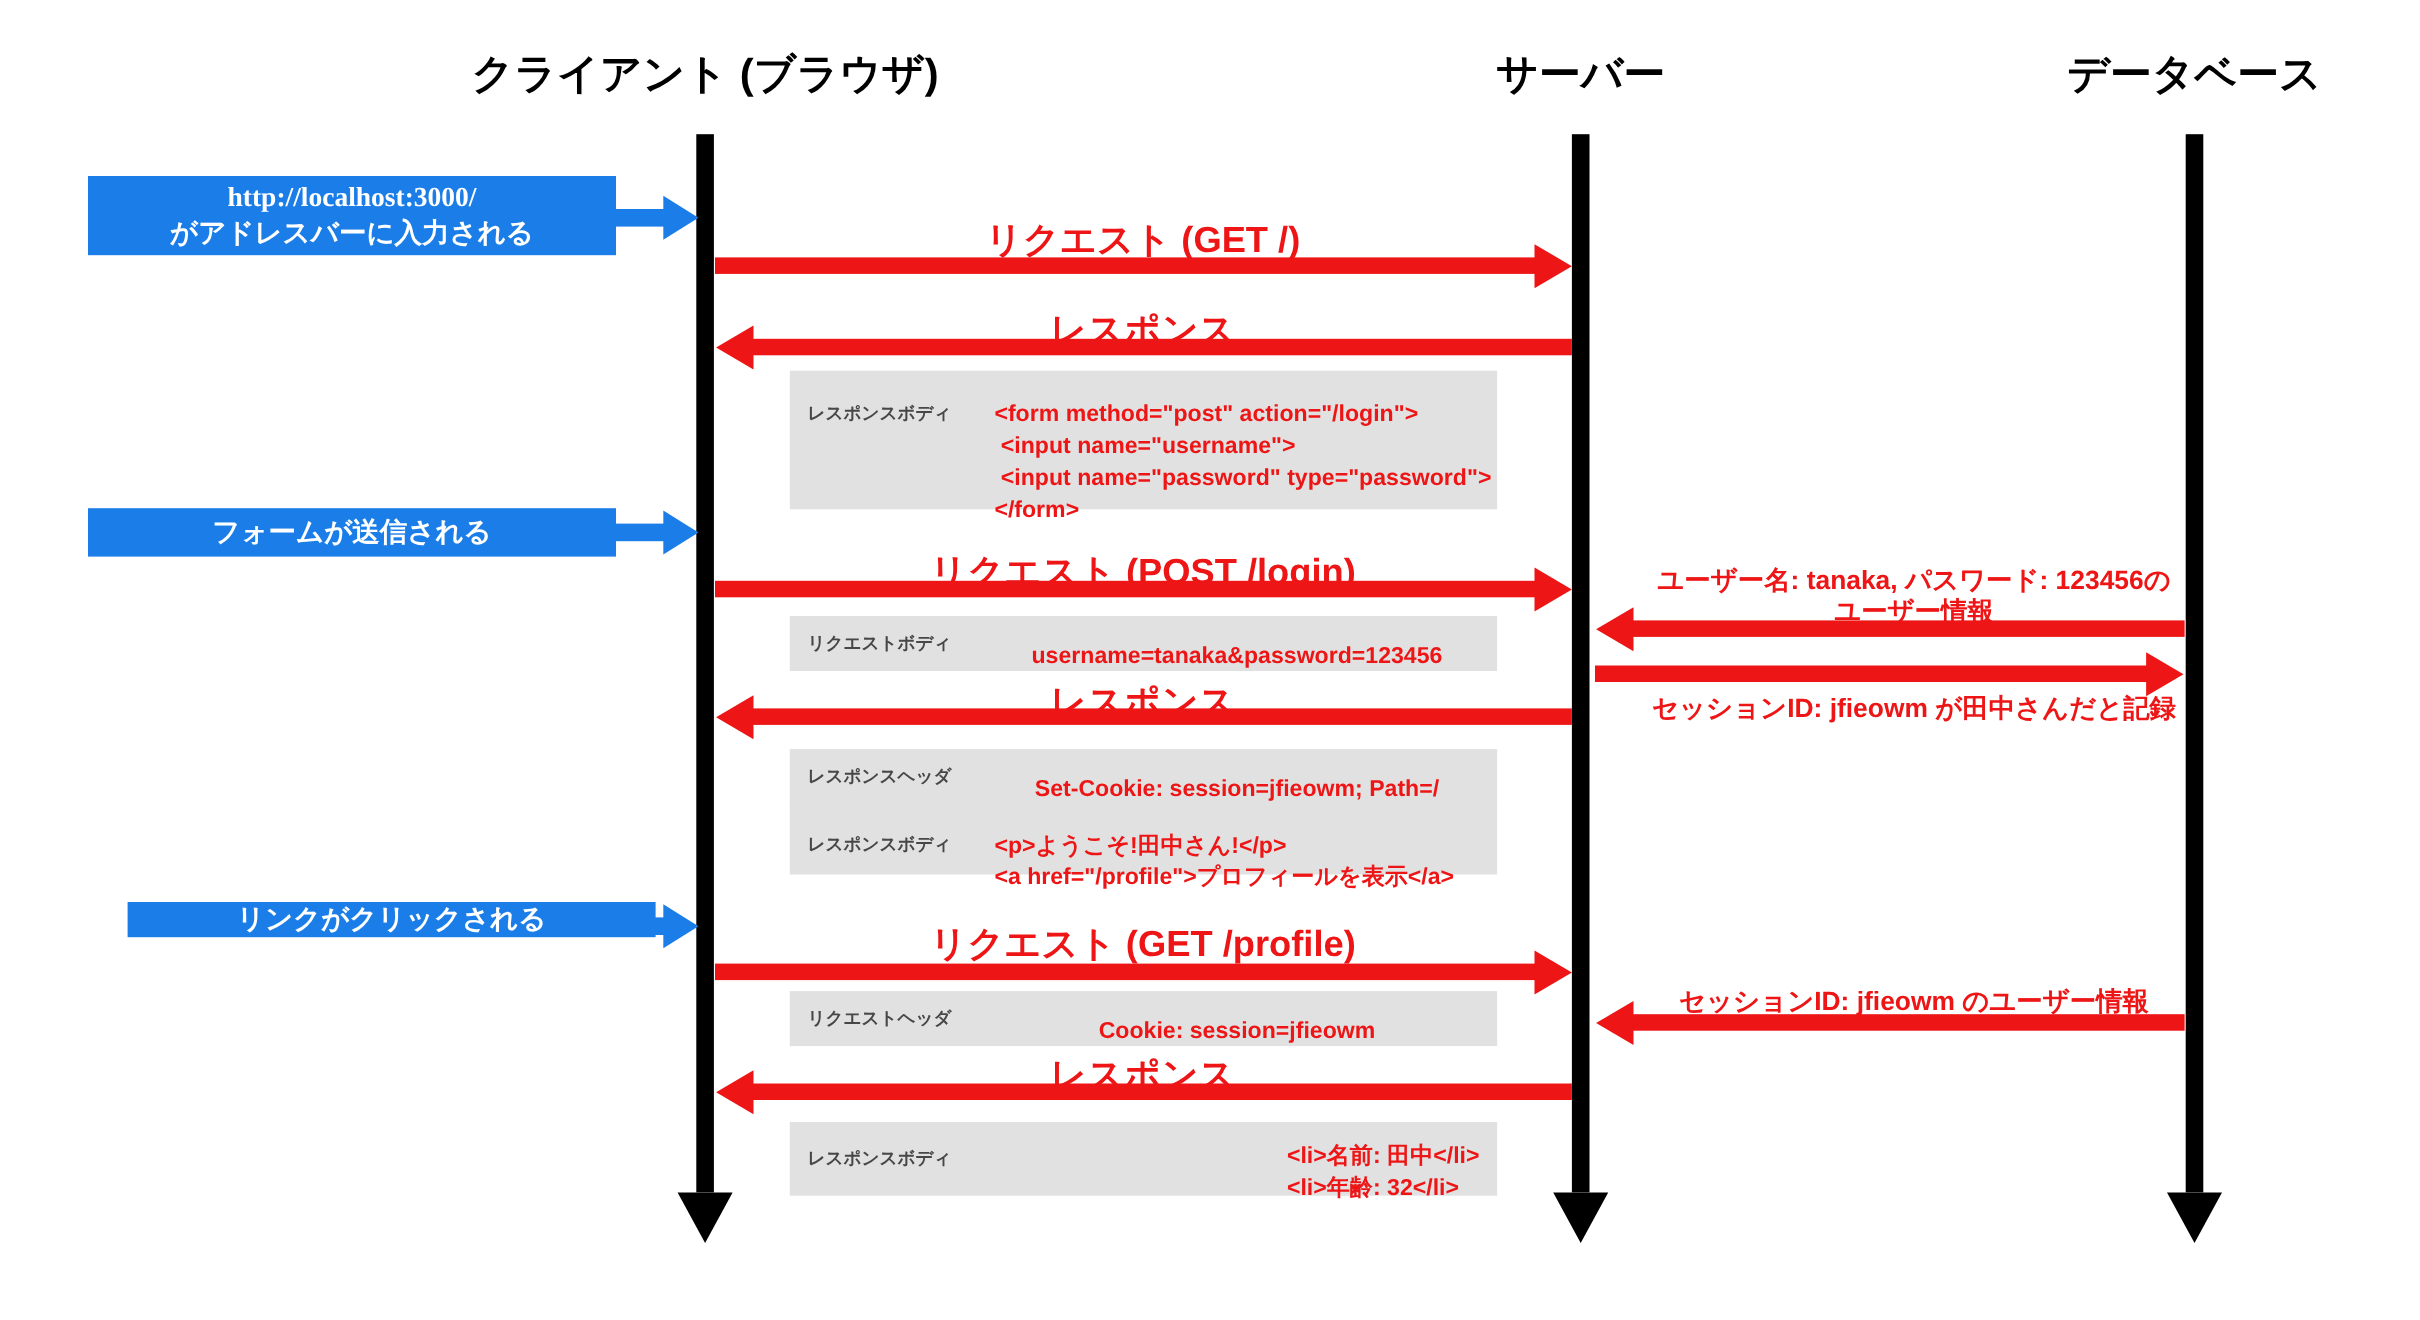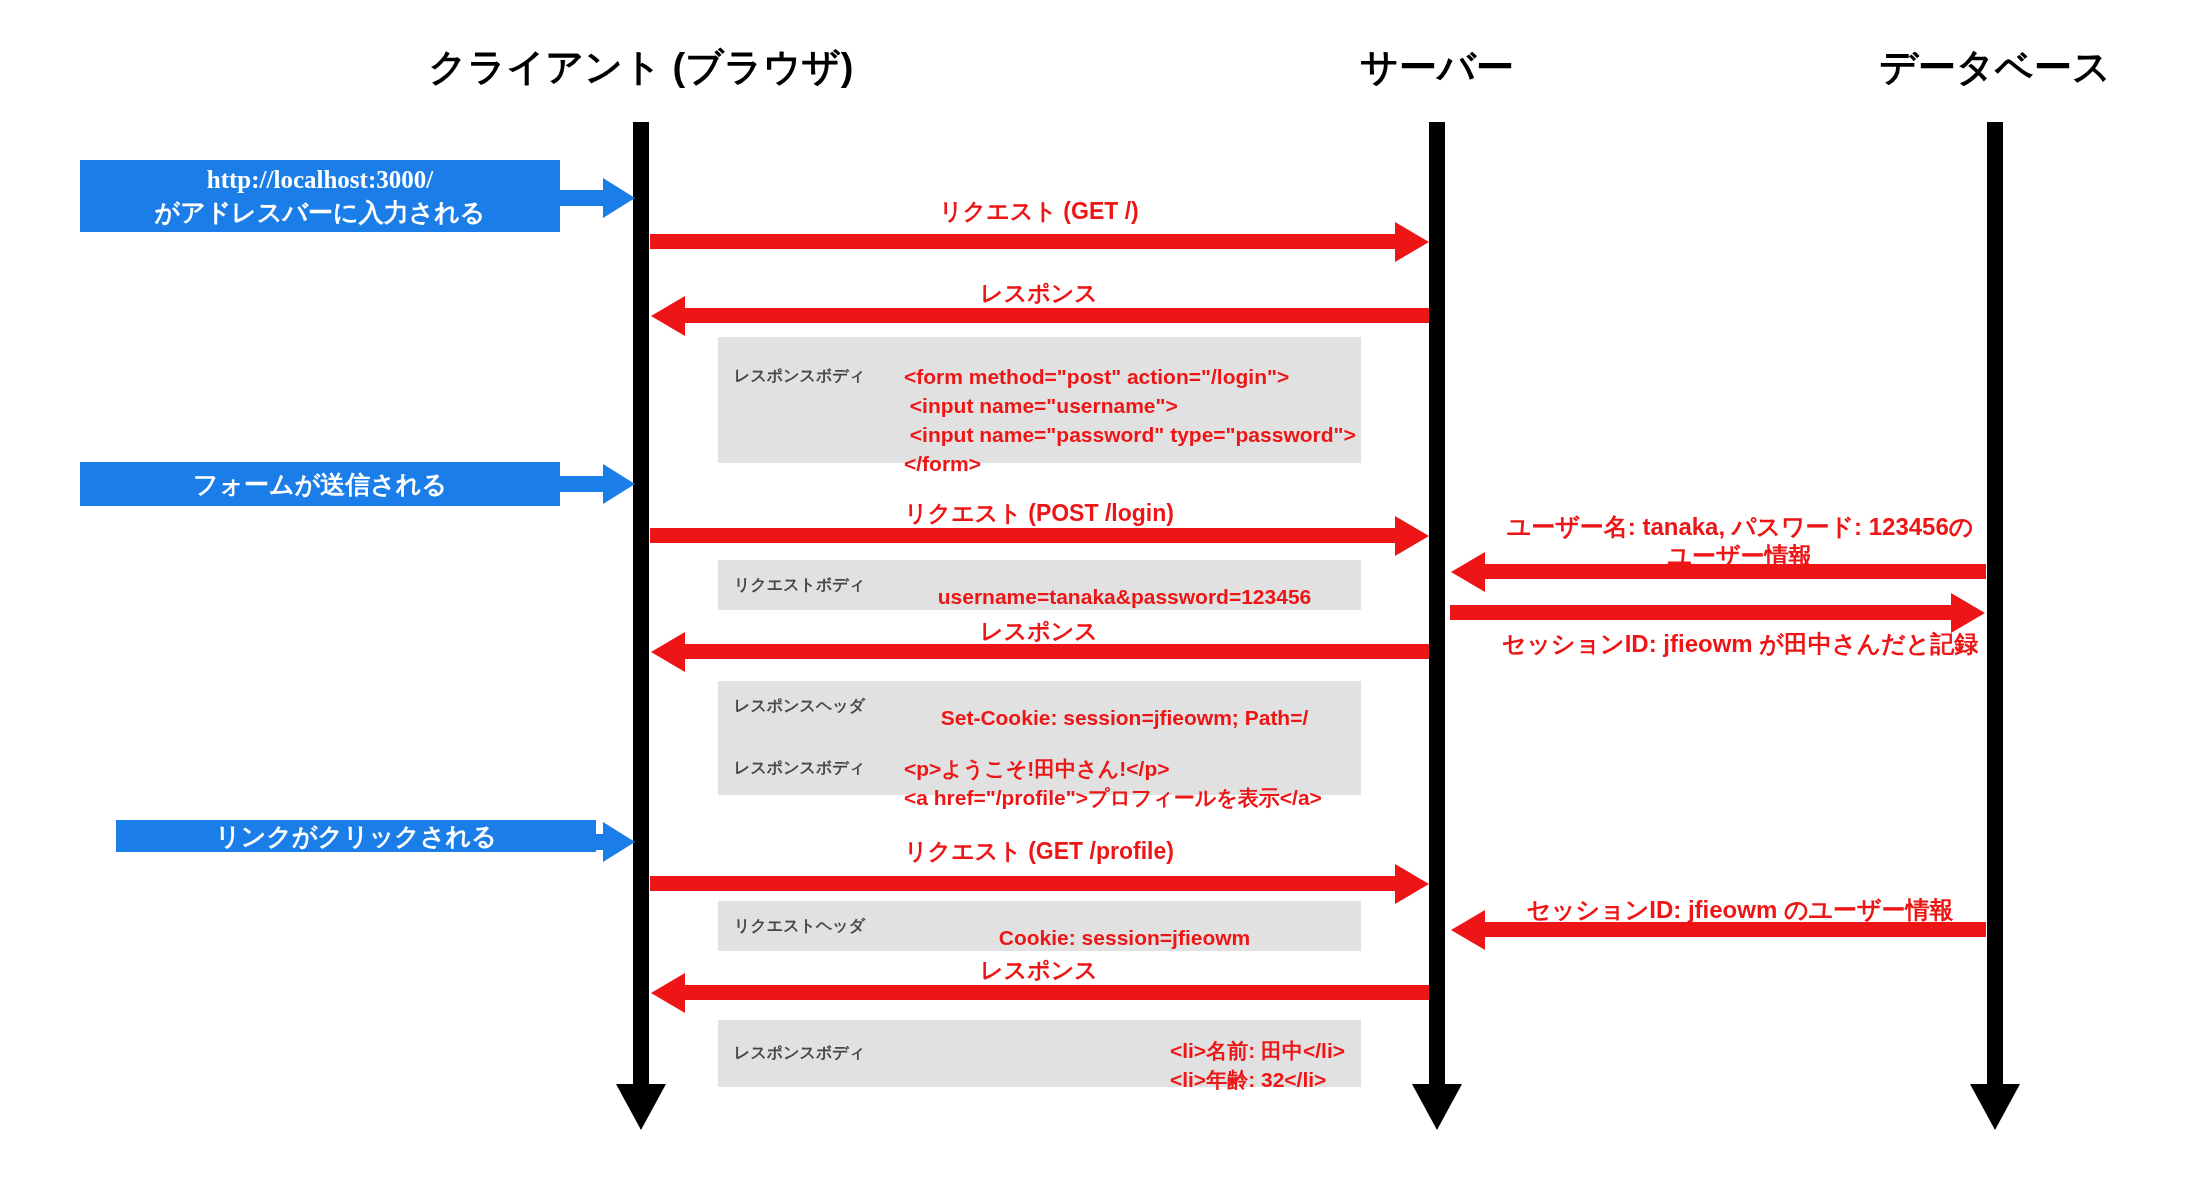--- a/index.html
+++ b/index.html
@@ -13,21 +13,21 @@
 
   .event-box{position:absolute;left:80px;width:480px;background:var(--blue,#1B7EE8);color:#fff;font-weight:700;font-size:25px;line-height:33px;display:flex;flex-direction:column;justify-content:center;align-items:center;text-align:center;}
 
   .arrow{position:absolute;height:15px;background:var(--red,#ED1515);}
   .arrow.right::after{content:"";position:absolute;right:-33px;top:50%;transform:translateY(-50%);width:0;height:0;border-top:20px solid transparent;border-bottom:20px solid transparent;border-left:34px solid var(--red,#ED1515);}
   .arrow.left::before{content:"";position:absolute;left:-33px;top:50%;transform:translateY(-50%);width:0;height:0;border-top:20px solid transparent;border-bottom:20px solid transparent;border-right:34px solid var(--red,#ED1515);}
 
   .barrow{position:absolute;height:16px;background:var(--blue,#1B7EE8);}
   .barrow::after{content:"";position:absolute;right:-31px;top:50%;transform:translateY(-50%);width:0;height:0;border-top:20px solid transparent;border-bottom:20px solid transparent;border-left:32px solid var(--blue,#1B7EE8);}
 
-  .msg-label{position:absolute;transform:translateX(-50%);font-size:23px;font-weight:700;color:var(--red,#ED1515);white-space:nowrap;}
+  .msg-label{position:absolute;transform:translateX(-50%);font-size:33px;font-weight:700;color:var(--red,#ED1515);white-space:nowrap;}
   .db-label{position:absolute;transform:translateX(-50%);font-size:24px;font-weight:700;color:var(--red,#ED1515);white-space:nowrap;margin-left:22px;}
 
   .paybox{position:absolute;left:718px;width:643px;background:var(--gray_box,#E1E1E1);display:flex;flex-direction:row;box-sizing:border-box;padding:25px 16px;}
   .paybox .plabel{width:170px;flex:0 0 170px;font-size:16px;font-weight:700;color:var(--box_label_gray,#474747);padding-top:4px;white-space:nowrap;}
   .paybox .pcode{flex:1;display:flex;flex-direction:column;color:var(--red,#ED1515);font-weight:700;font-size:21px;line-height:29px;}
   .paybox .pcode .cline{white-space:pre;}
   .paybox.center-code{align-items:center;}
   .paybox.center-code .plabel{padding-top:0;}
   .paybox.center-code .pcode{align-items:center;justify-content:center;margin-top:22px;}
 </style>

